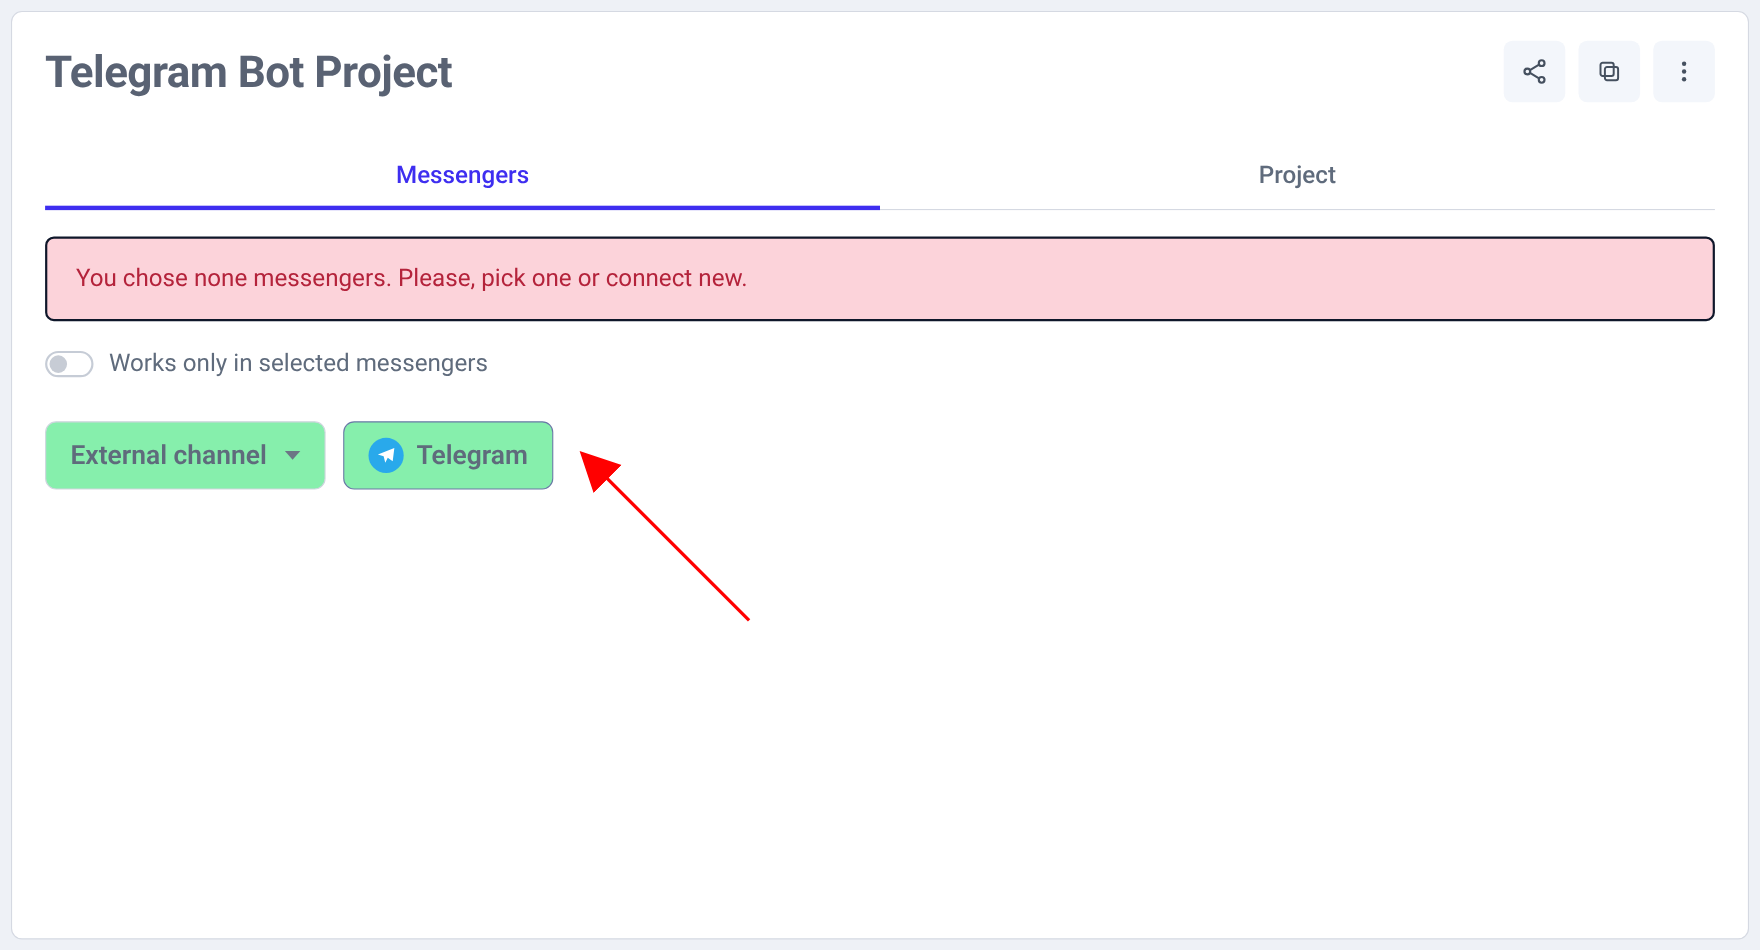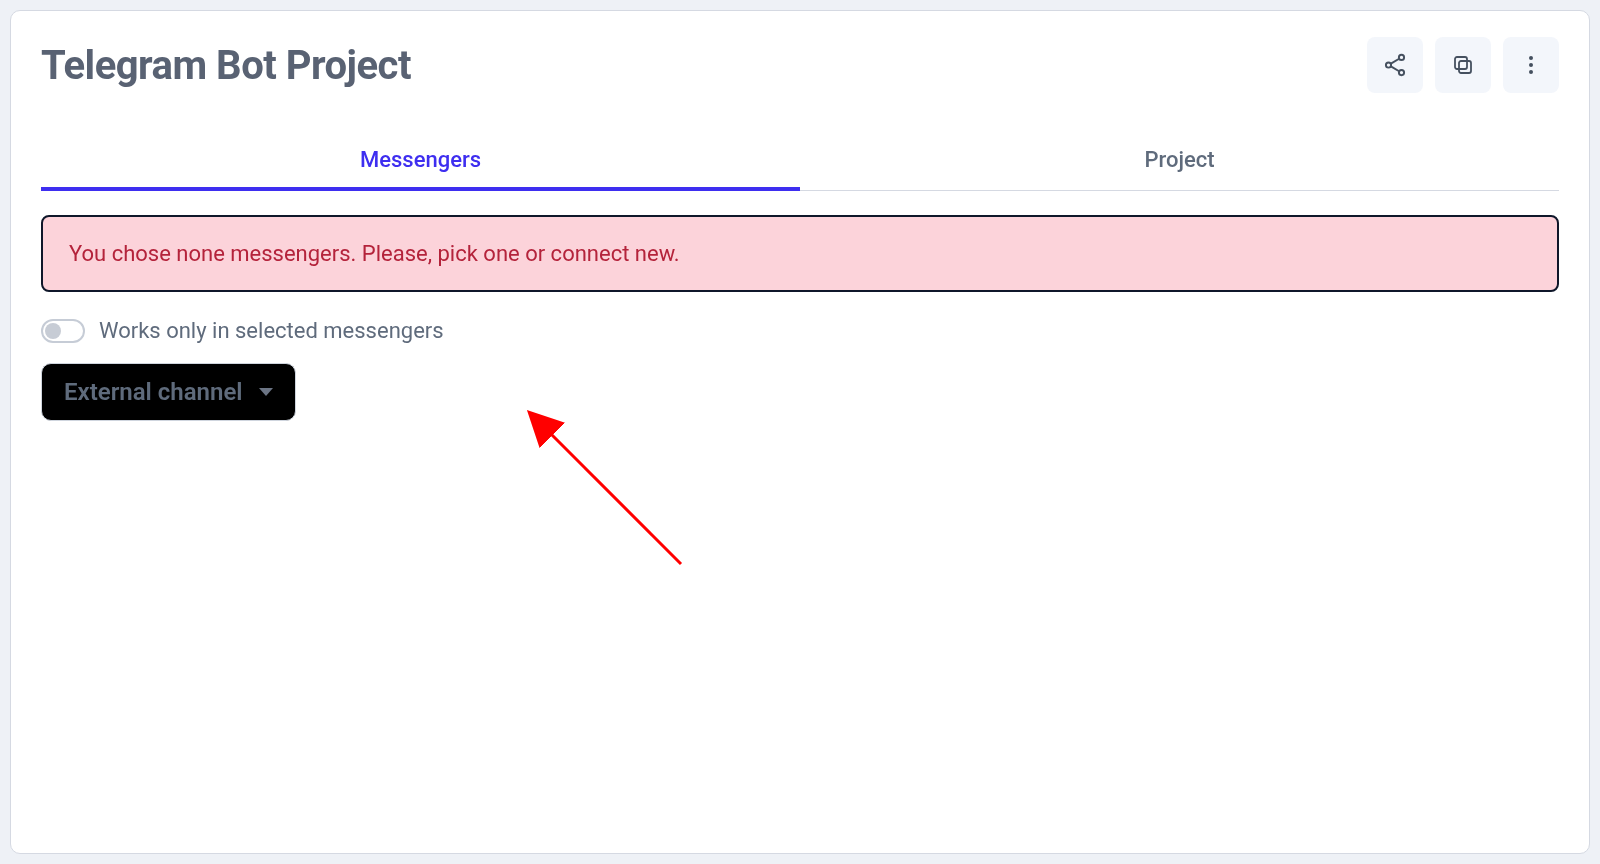--- a/index.html
+++ b/index.html
@@ -87,21 +87,21 @@
   }
   .alert-text {
     font-size: 22px;
     color: #b4233b;
     font-weight: 400;
   }
   .toggle-row {
     display: flex;
     align-items: center;
     gap: 14px;
-    margin-bottom: 20px;
+    margin-bottom: 40px;
   }
   .toggle {
     width: 44px;
     height: 24px;
     border-radius: 24px;
     background: #ffffff;
     border: 2px solid #c6ccd6;
     position: relative;
     cursor: pointer;
     flex: 0 0 auto;
@@ -121,21 +121,21 @@
     display: flex;
     gap: 16px;
   }
   .pill-btn {
     display: flex;
     align-items: center;
     gap: 12px;
     padding: 14px 22px;
     border: 1.5px solid #cfd5de;
     border-radius: 10px;
-    background: #000000;
+    background: #86efac;
     font-size: 24px;
     font-weight: 600;
     color: #5f6b7c;
     cursor: pointer;
   }
   .pill-btn.selected {
     border-color: #6a79a6;
   }
   .tg-circle {
     width: 32px; height: 32px;
@@ -216,20 +216,28 @@
       <div class="knob"></div>
     </div>
     <div class="toggle-label">Works only in selected messengers</div>
   </div>
 
   <div class="buttons-row">
     <div class="pill-btn">
       <span>External channel</span>
       <span class="caret-down"></span>
     </div>
+    <div class="pill-btn selected">
+      <span class="tg-circle">
+        <svg width="18" height="18" viewBox="0 0 24 24" fill="#ffffff">
+          <path d="M22 3 L2 11 L9 13 L11 21 L14 15 L20 19 Z"></path>
+        </svg>
+      </span>
+      <span>Telegram</span>
+    </div>
   </div>
 
   <svg class="annotation-arrow" style="left:515px; top:398px;" width="180" height="180">
     <defs>
       <marker id="ah" markerWidth="14" markerHeight="14" refX="3" refY="6" orient="auto">
         <path d="M0,0 L0,12 L12,6 Z" fill="#ff0000"></path>
       </marker>
     </defs>
     <line x1="155" y1="155" x2="20" y2="20" stroke="#ff0000" stroke-width="3" marker-end="url(#ah)"></line>
   </svg>

